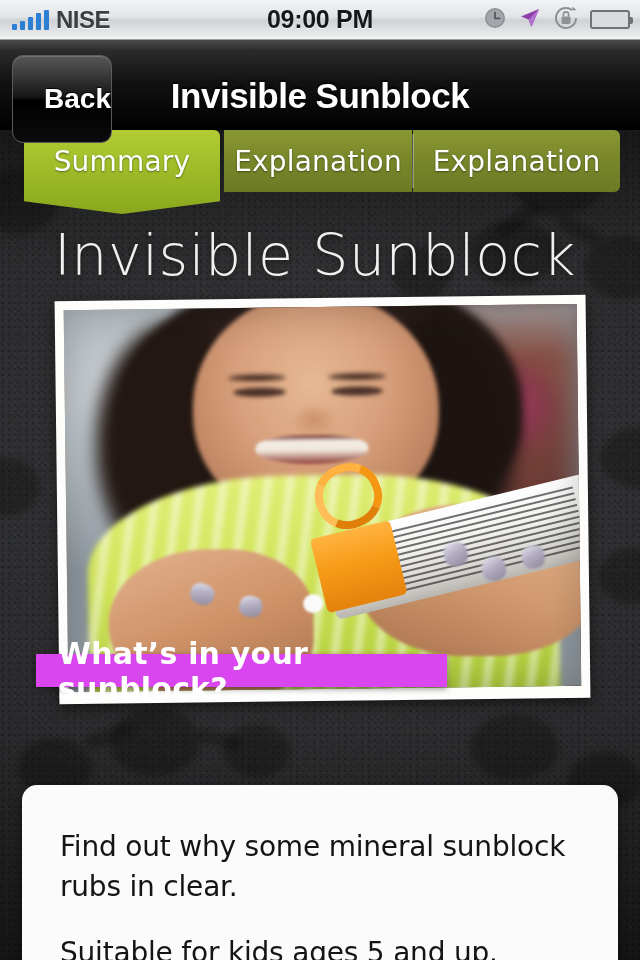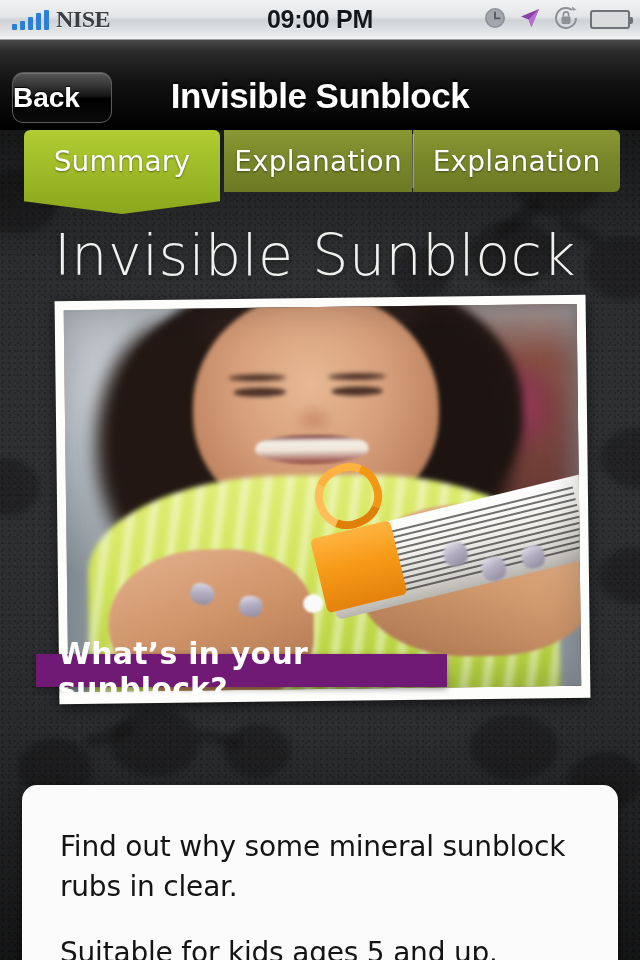--- a/index.html
+++ b/index.html
@@ -19,21 +19,20 @@
   }
   #sb-left{ display:flex; align-items:center; padding-left:12px; gap:7px; }
   .bars{ display:flex; align-items:flex-end; gap:3px; height:20px; }
   .bars i{ display:block; width:5px; background:#2b7fd4; border-radius:1px; }
   .bars i:nth-child(1){height:6px;} .bars i:nth-child(2){height:9px;}
   .bars i:nth-child(3){height:13px;} .bars i:nth-child(4){height:17px;}
   .bars i:nth-child(5){height:20px;}
   #carrier{
     font-size:24px; font-weight:bold; color:#3c3f42; letter-spacing:-0.5px;
     text-shadow:0 1px 0 rgba(255,255,255,.85);
-    font-family:Liberation Serif, serif;
   }
   #clock{
     position:absolute; left:0; right:0; text-align:center;
     font-size:25px; font-weight:bold; color:#15181b; letter-spacing:-0.3px;
     text-shadow:0 1px 0 rgba(255,255,255,.8);
   }
   #sb-right{
     position:absolute; right:10px; display:flex; align-items:center; gap:11px;
   }
   .sbicon{ display:block; }
@@ -57,26 +56,26 @@
     background:linear-gradient(180deg,#4a4a4a 0%,#2b2b2b 12%,#111 48%,#000 100%);
     z-index:35;
   }
   #navtitle{
     position:absolute; left:0; right:0; top:56px; text-align:center;
     font-size:35px; font-weight:bold; color:#fff; letter-spacing:-0.5px;
     text-shadow:0 -2px 2px rgba(0,0,0,.8);
     transform:translateY(-50%); pointer-events:none;
   }
   #backbtn{
-    position:absolute; left:12px; top:32px; width:100px; height:51px;
+    position:absolute; left:12px; top:15px; width:100px; height:88px;
     border-radius:11px;
     background:linear-gradient(180deg,#575757 0%,#3a3a3a 22%,#161616 47%,#000 52%,#0b0b0b 100%);
     border:1px solid #5b5b5b;
     box-shadow:inset 0 1px 0 rgba(255,255,255,.18);
-    display:flex; align-items:center; justify-content:flex-start;
+    display:flex; align-items:center; justify-content:flex-end;
     cursor:pointer;
   }
   #backbtn span{
     font-size:28px; font-weight:bold; color:#fff;
     text-shadow:0 -1px 1px rgba(0,0,0,.9);
   }
 
   
   #bg{
     position:absolute; left:0; top:128px; width:640px; height:832px;
@@ -238,21 +237,21 @@
     background:#fafafa; border-radius:50%; filter:blur(1px); }
   .ph-blurtop{ position:absolute; left:0; top:0; width:100%; height:14%;
     background:linear-gradient(180deg, rgba(190,196,200,.55) 0%, rgba(190,196,200,0) 100%);
     filter:blur(6px); }
   .ph-soft{ position:absolute; inset:0; backdrop-filter:blur(0px);
     box-shadow:inset 0 0 40px rgba(0,0,0,.22); }
 
   
   #caption{
     position:absolute; left:36px; top:654px; width:411px; height:33px;
-    background:#701a75; z-index:12;
+    background:#d946ef; z-index:12;
     display:flex; align-items:center; padding-left:22px;
     box-shadow:0 2px 6px rgba(0,0,0,.4);
   }
   #caption span{
     color:#fff; font-size:30px; font-weight:bold; letter-spacing:.2px;
     font-family:"DejaVu Sans", sans-serif;
   }
 
   
   #card{

